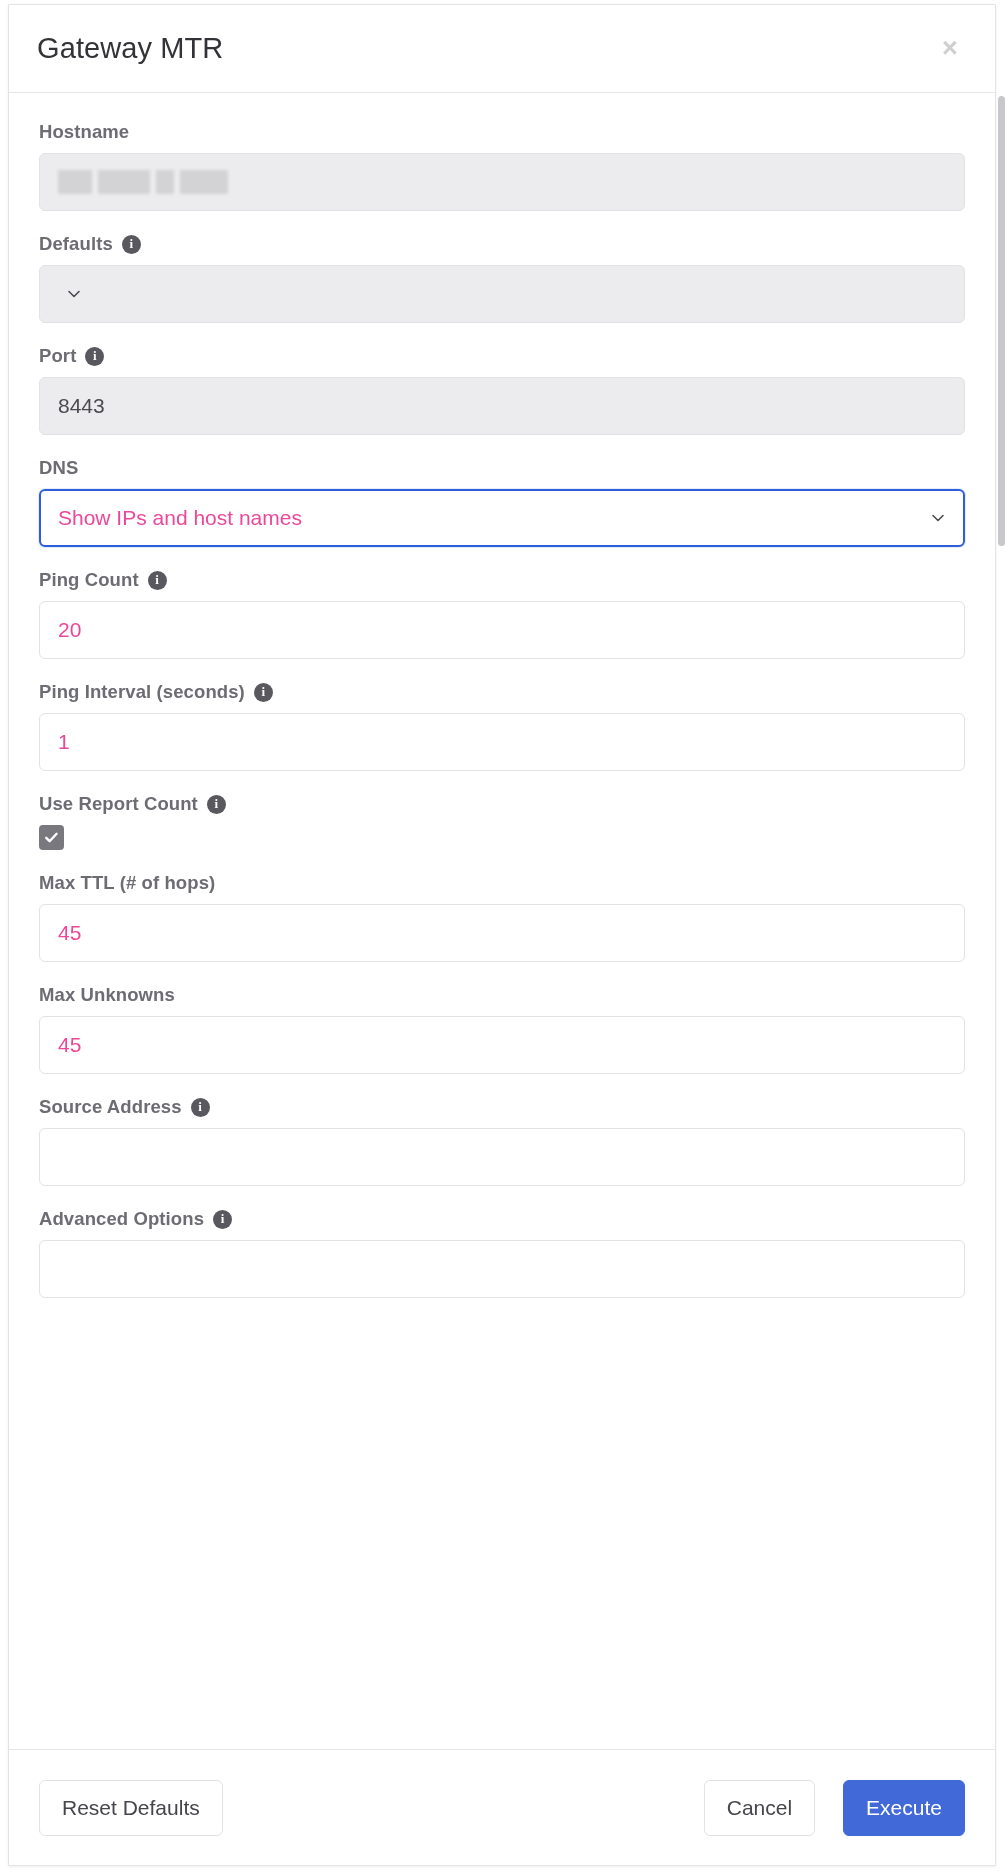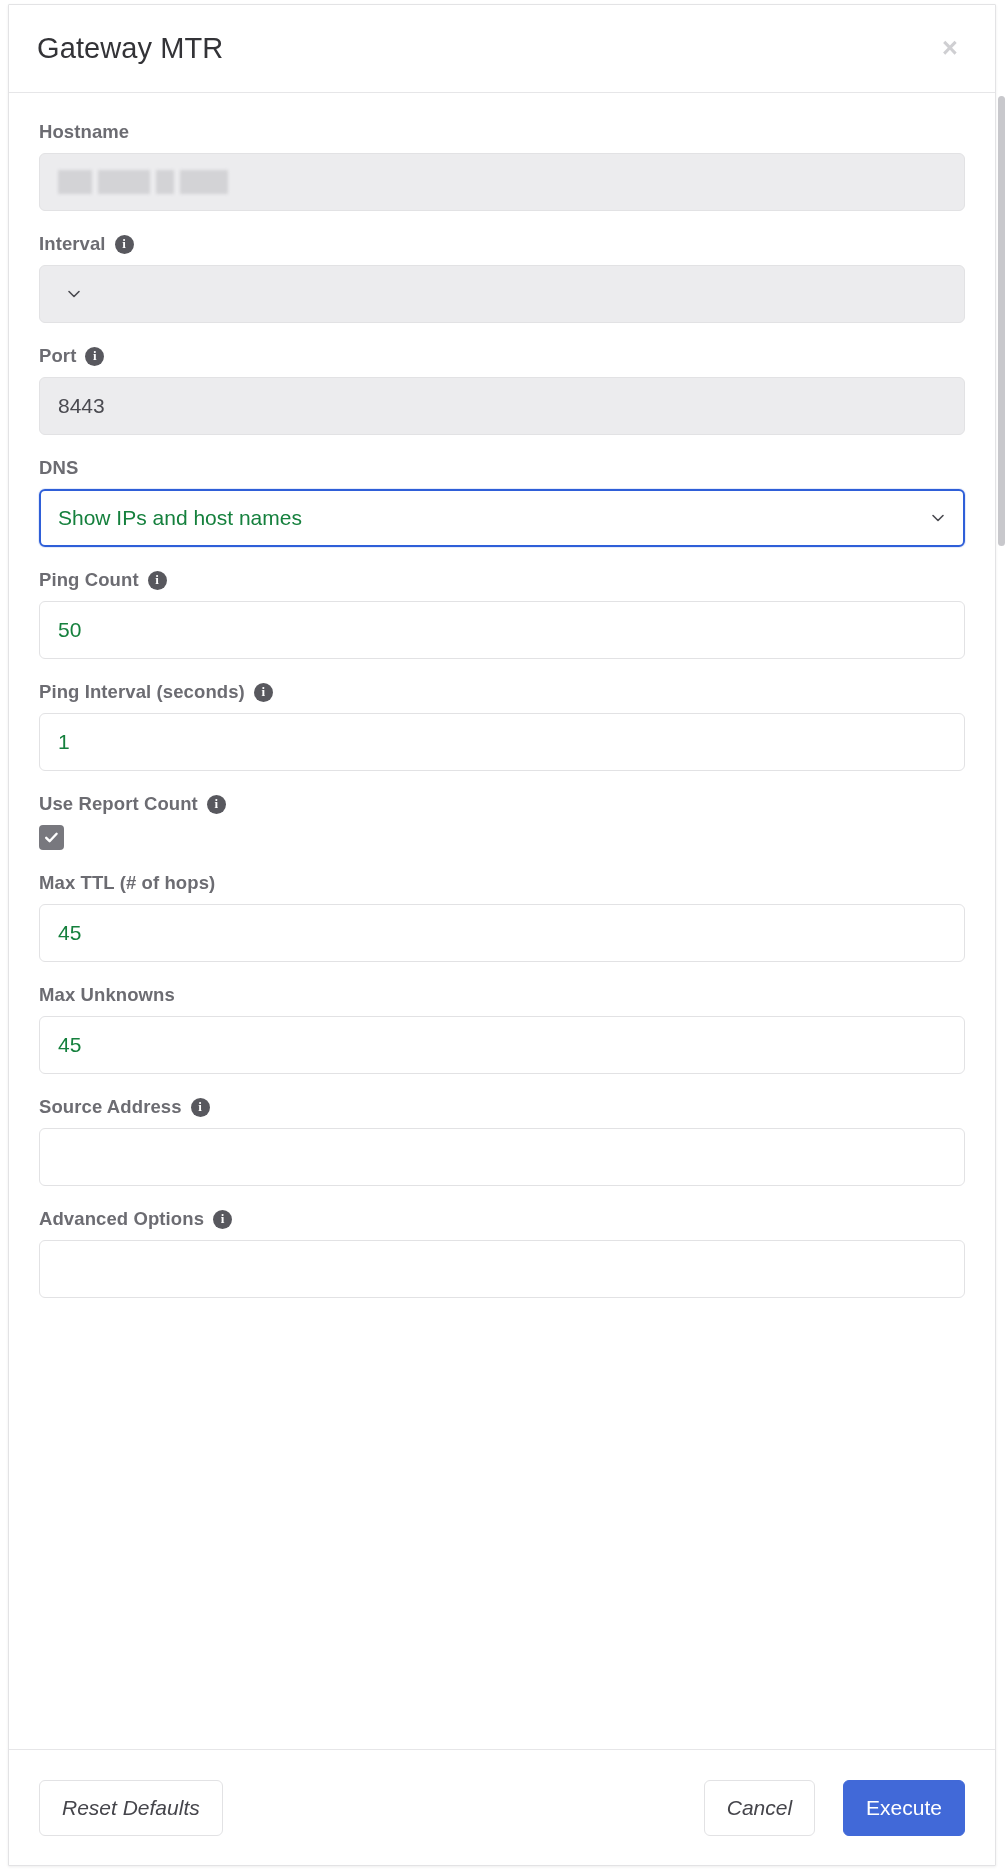--- a/index.html
+++ b/index.html
@@ -113,21 +113,21 @@
   .control {
     height: 58px;
     border-radius: 6px;
     border: 1px solid #e2e2e4;
     background: #ffffff;
     display: flex;
     align-items: center;
     padding: 0 18px;
     box-sizing: border-box;
     font-size: 21px;
-    color: #15803d;
+    color: #ec4899;
     position: relative;
   }
   .control.disabled {
     background: #ececee;
     border-color: #e2e2e4;
     color: #4a4a50;
   }
   .control.focused {
     border: 2px solid #2f5fd8;
     box-shadow: 0 0 0 1px rgba(47,95,216,0.12);
@@ -200,21 +200,20 @@
     align-items: center;
     justify-content: center;
     cursor: pointer;
     box-sizing: border-box;
     white-space: nowrap;
   }
   .btn-secondary {
     background: #ffffff;
     border: 1px solid #e2e2e4;
     color: #45454b;
-    font-style: italic;
   }
   .btn-primary {
     background: #4169d8;
     border: 1px solid #4169d8;
     color: #ffffff;
   }
 
   
   .page-scrollbar {
     position: absolute;
@@ -255,21 +254,21 @@
           <span style="width:34px"></span>
           <span style="width:52px"></span>
           <span style="width:18px"></span>
           <span style="width:48px"></span>
         </span>
       </div>
     </div>
 
     <div class="field">
       <div class="field-label">
-        <span>Interval</span>
+        <span>Defaults</span>
         <span class="info-icon">i</span>
       </div>
       <div class="control disabled">
         <span class="chevron">
           <svg width="16" height="16" viewBox="0 0 16 16">
               <path d="M3 5.5 L8 10.5 L13 5.5" fill="none" stroke="#4a4a50" stroke-width="1.6" stroke-linecap="round" stroke-linejoin="round"></path>
             </svg>
         </span>
       </div>
     </div>
@@ -297,21 +296,21 @@
         </span>
       </div>
     </div>
 
     <div class="field">
       <div class="field-label">
         <span>Ping Count</span>
         <span class="info-icon">i</span>
       </div>
       <div class="control">
-        <span class="value">50</span>
+        <span class="value">20</span>
       </div>
     </div>
 
     <div class="field">
       <div class="field-label">
         <span>Ping Interval (seconds)</span>
         <span class="info-icon">i</span>
       </div>
       <div class="control">
         <span class="value">1</span>

